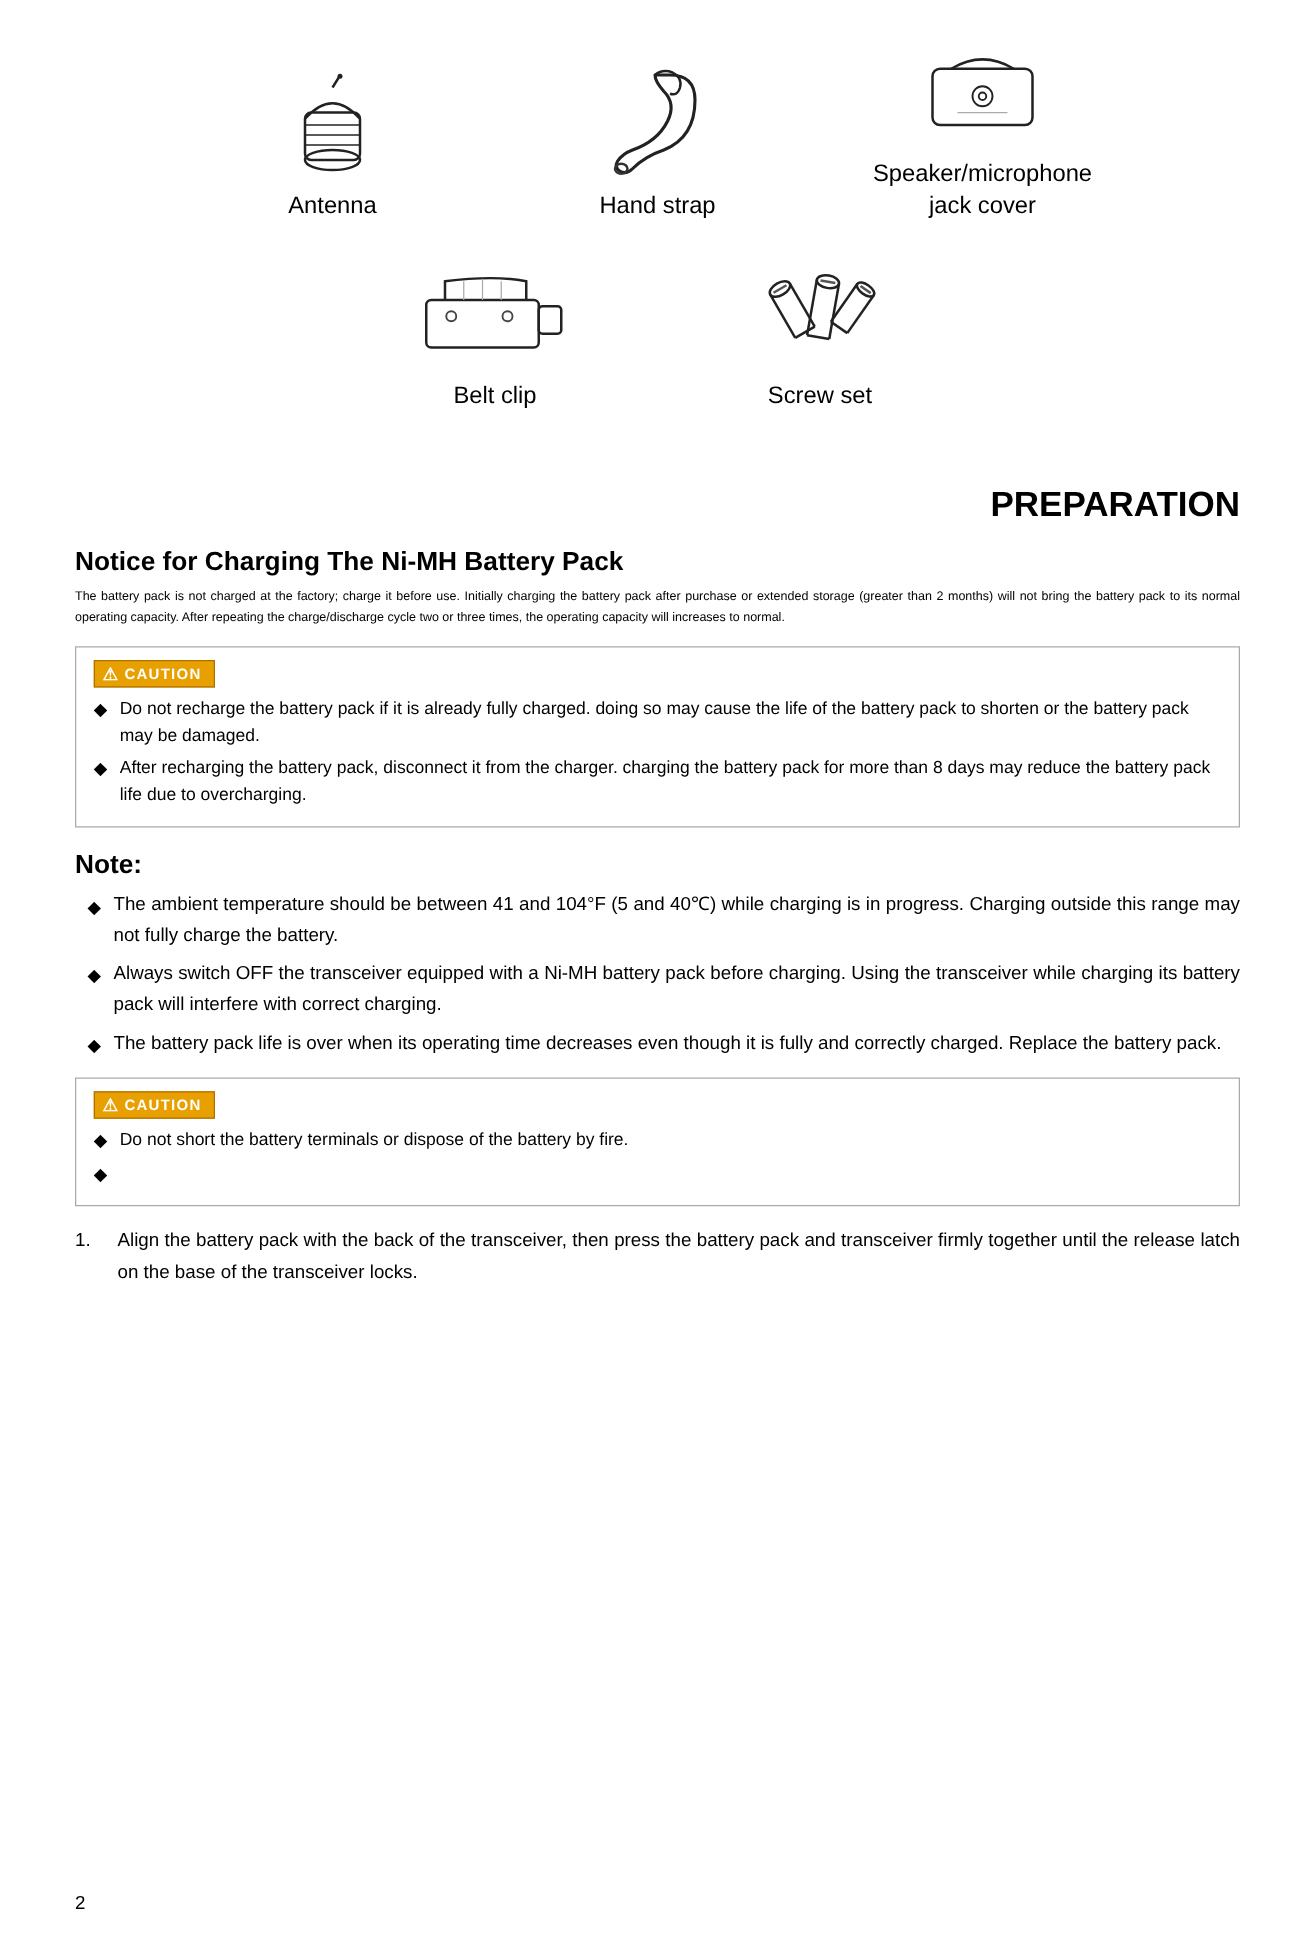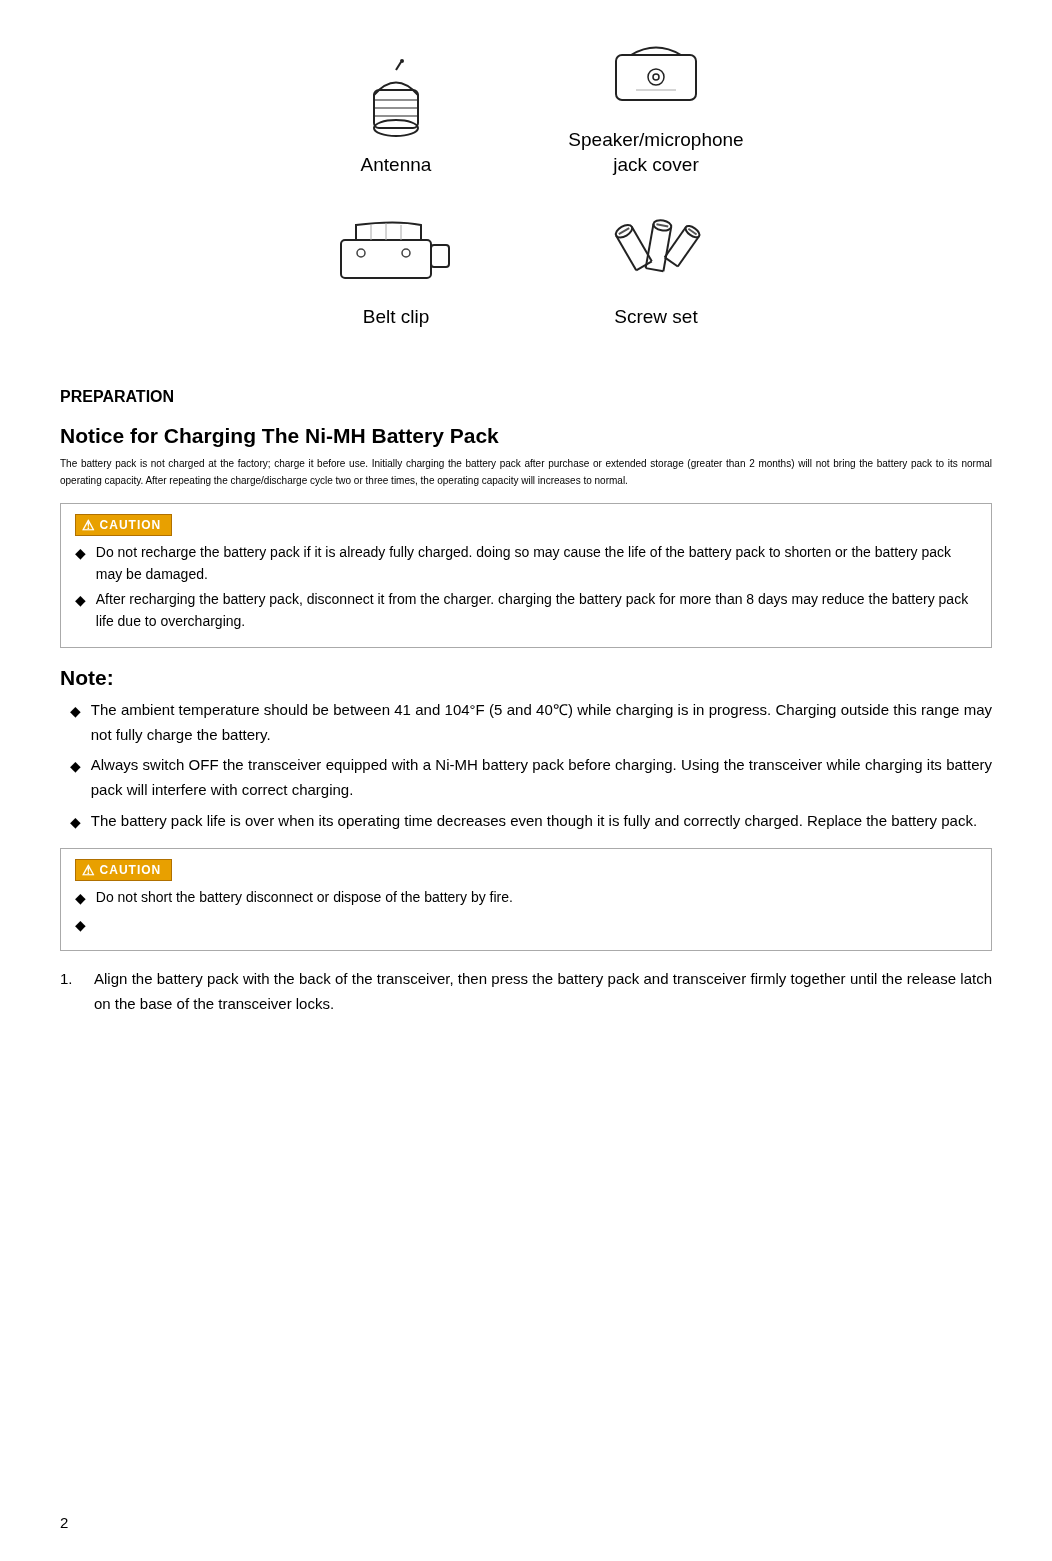--- a/index.html
+++ b/index.html
@@ -47,22 +47,22 @@
     .accessory-icon {
       width: 120px;
       height: 90px;
       display: flex;
       align-items: center;
       justify-content: center;
     }
 
     
     .section-title-center {
-      text-align: left;
-      font-size: 16px;
+      text-align: right;
+      font-size: 28px;
       font-weight: bold;
       margin: 28px 0 18px 0;
     }
 
     .section-title-left {
       font-size: 21px;
       font-weight: bold;
       margin: 18px 0 8px 0;
     }
 
@@ -169,20 +169,33 @@
           <line x1="23" y1="48" x2="67" y2="48" stroke="#222" stroke-width="1.2"></line>
           <line x1="23" y1="56" x2="67" y2="56" stroke="#222" stroke-width="1.2"></line>
 
           <line x1="45" y1="10" x2="50" y2="2" stroke="#222" stroke-width="2"></line>
           <circle cx="51" cy="1" r="2" fill="#222"></circle>
         </svg>
       </div>
       <div class="accessory-label">Antenna</div>
     </div>
 
+    <div class="accessory-item">
+      <div class="accessory-icon">
+        <svg width="100" height="90" viewBox="0 0 100 90">
+
+          <path d="M60 5 Q80 5 80 25 Q80 55 55 65 Q40 70 30 80 Q25 85 20 82 Q15 79 18 74 Q22 68 30 65 Q50 58 58 42 Q65 28 55 18 Q48 10 48 5 Z" fill="none" stroke="#222" stroke-width="2.5" stroke-linejoin="round"></path>
+
+          <path d="M48 5 Q54 0 62 3 Q70 7 68 15 Q66 22 60 20" fill="none" stroke="#222" stroke-width="2"></path>
+
+          <ellipse cx="21" cy="80" rx="5" ry="4" fill="none" stroke="#333" stroke-width="2"></ellipse>
+        </svg>
+      </div>
+      <div class="accessory-label">Hand strap</div>
+    </div>
 
     <div class="accessory-item">
       <div class="accessory-icon">
         <svg width="110" height="70" viewBox="0 0 110 70">
 
           <rect x="15" y="15" width="80" height="45" rx="6" ry="6" fill="none" stroke="#222" stroke-width="2"></rect>
 
           <path d="M30 15 Q55 0 80 15" fill="none" stroke="#222" stroke-width="2"></path>
 
           <circle cx="55" cy="37" r="8" fill="none" stroke="#222" stroke-width="1.5"></circle>
@@ -297,21 +310,21 @@
 
   <div class="caution-box">
     <div class="caution-header">
       <span style="display:inline-flex;align-items:center;background:#e8a000;border:1px solid #b07000;padding:2px 10px 2px 6px;font-size:12px;font-weight:bold;color:#fff;letter-spacing:1px;gap:4px;">
         <span style="font-size:14px;">⚠</span>
         <span>CAUTION</span>
       </span>
     </div>
     <div class="caution-bullet">
       <span class="diamond">◆</span>
-      <span>Do not short the battery disconnect or dispose of the battery by fire.</span>
+      <span>Do not short the battery terminals or dispose of the battery by fire.</span>
     </div>
     <div class="caution-bullet">
       <span class="diamond">◆</span>
     </div>
   </div>
 
   <div style="margin-top:16px;">
     <div class="numbered-item">
       <span style="min-width:24px;font-size:15px;">1.</span>
       <span>Align the battery pack with the back of the transceiver, then press the battery pack and transceiver firmly together until the release latch on the base of the transceiver locks.</span>

